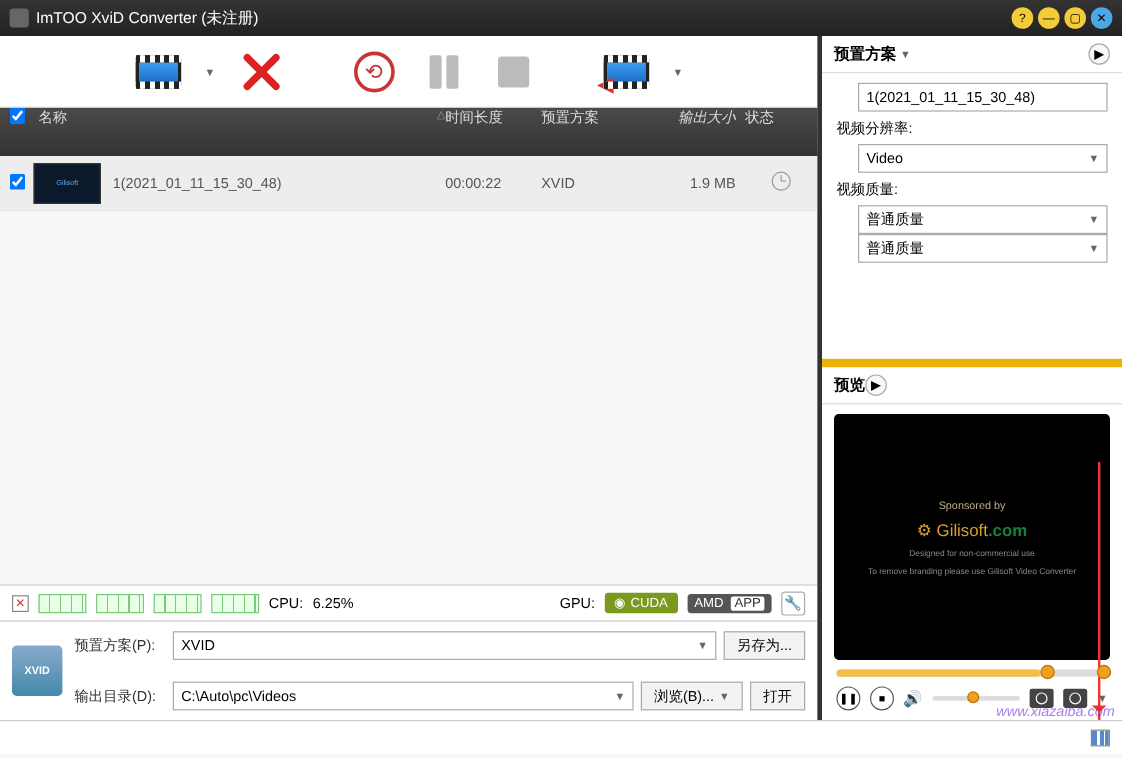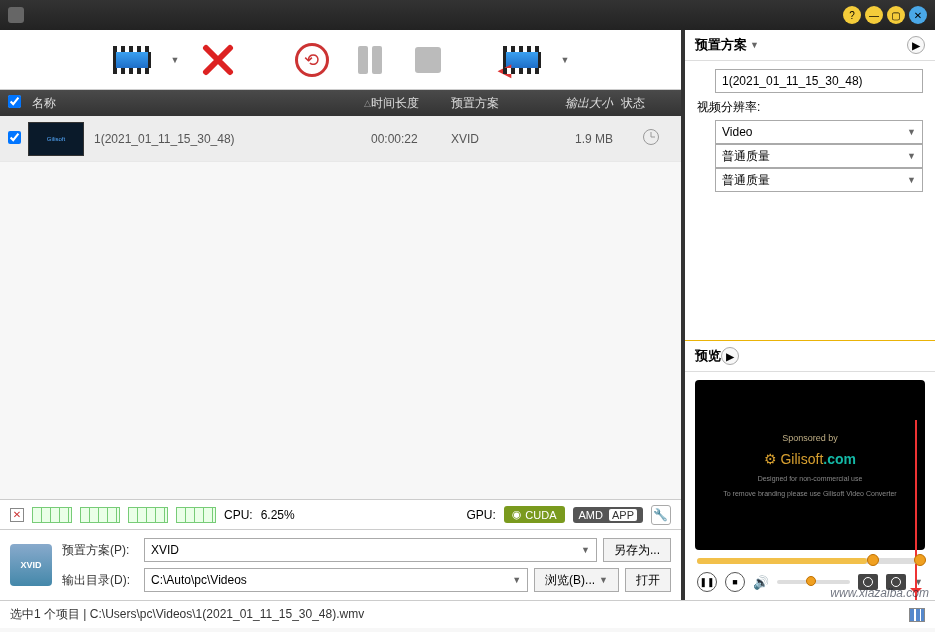--- a/index.html
+++ b/index.html
@@ -22,21 +22,21 @@
 .film { width: 38px; height: 28px; background: linear-gradient(#3aa0f0,#1e6ec8); border: 3px solid #222; border-top-width:6px; border-bottom-width:6px; border-radius:3px; position:relative; }
 .film::before,.film::after{content:"";position:absolute;left:-3px;right:-3px;height:6px;background:repeating-linear-gradient(90deg,#222 0 4px,#fff 4px 8px);}
 .film::before{top:-6px;}.film::after{bottom:-6px;}
 .dropdown-chev { width:10px; font-size:9px; color:#666; margin-left:2px;}
 .xbtn svg { width:32px;height:32px; }
 .circ { width: 34px; height: 34px; border: 3px solid #c33; border-radius: 50%; display:flex;align-items:center;justify-content:center;color:#c33;font-size:18px;}
 .pausebars { display:flex; gap:4px; }
 .pausebars div{ width:10px;height:28px;background:#bbb;border-radius:2px;}
 .stopbox { width:26px;height:26px;background:#bbb;border-radius:3px;}
 
-.listhdr { height: 26px; background: linear-gradient(#4a4a4a,#333); color: #ddd; font-size: 12px; display: flex; align-items: center; }
+.listhdr { height: 40px; background: linear-gradient(#4a4a4a,#333); color: #ddd; font-size: 12px; display: flex; }
 .listhdr .chk { width: 28px; text-align: center; }
 .listhdr .c-name { flex: 1; padding-left: 4px; }
 .listhdr .c-dur  { width: 80px; }
 .listhdr .c-prof { width: 100px; }
 .listhdr .c-size { width: 70px; text-align:right; padding-right:8px;font-style:italic;}
 .listhdr .c-stat { width: 60px; }
 .tri { font-size:9px; color:#999; margin-left:4px; }
 
 .listbody { flex: 1; background: #f7f7f7; overflow:auto; }
 .row { height: 46px; display: flex; align-items: center; font-size: 12px; color: #555; border-bottom: 1px solid #e8e8e8; background:#ededed;}
@@ -55,68 +55,69 @@
 .cpu-bar .xb { width:14px;height:14px;border:1px solid #888;color:#c33;font-size:10px;display:flex;align-items:center;justify-content:center;}
 .cpu-bar .wave { width:40px;height:16px;border:1px solid #7c7;background:repeating-linear-gradient(90deg,transparent 0 8px,#7c7 8px 9px),#eaffe8;}
 .cpu-bar .sp { flex:1; }
 .gpu-badge { background:#3a3a3a;color:#fff;padding:2px 8px;border-radius:3px;font-size:11px;display:flex;align-items:center;gap:4px;}
 .cuda { background:#7a9a1e; }
 .amd { background:#555; padding:2px 6px;}
 .gear { width:20px;height:20px;border:1px solid #aaa;border-radius:3px;display:flex;align-items:center;justify-content:center;cursor:pointer;}
 
 .dest { background:#fff; padding:8px 10px; border-top:1px solid #ccc; display:flex; gap:10px; align-items:center;}
 .dest-icon { width:42px;height:42px;background:linear-gradient(#8ac,#48a);border-radius:4px;display:flex;align-items:center;justify-content:center;color:#fff;font-size:9px;font-weight:bold;}
-.dest-rows { flex:1; display:flex;flex-direction:column;gap:6px;}
+.dest-rows { flex:1; display:flex;flex-direction:column;gap:18px;}
 .dest-row { display:flex;align-items:center;gap:6px;font-size:12px;}
 .dest-row label { width:76px; color:#333;}
 .sel { flex:1; height:24px; border:1px solid #aaa; background:#fff; padding:0 6px; font-size:12px; display:flex;align-items:center;justify-content:space-between;cursor:pointer;}
 .btnsm { height:24px; padding:0 10px; border:1px solid #aaa; background:#f3f3f3; font-size:12px; cursor:pointer; display:flex;align-items:center;}
 
 .status { height: 28px; background:#fff; border-top:1px solid #ccc; font-size:12px; color:#333; display:flex;align-items:center;padding:0 10px;}
 .status .sp{flex:1;}
 .status .hist{width:16px;height:14px;background:linear-gradient(90deg,#58c 30%,#fff 30% 45%,#58c 45% 70%,#fff 70% 80%,#58c 80%);border:1px solid #888;}
 
 
 .panel-sec { padding: 8px 12px; font-size:12px; }
 .panel-hdr { display:flex;align-items:center;font-size:13px;font-weight:bold;padding:6px 10px;border-bottom:1px solid #ddd;}
 .panel-hdr .sp{flex:1;}
 .round { width:18px;height:18px;border:1px solid #aaa;border-radius:50%;display:flex;align-items:center;justify-content:center;font-size:10px;cursor:pointer;background:#f8f8f8;}
 .field-lbl { margin:6px 0 4px; }
 .tinput { width:100%;height:24px;border:1px solid #aaa;padding:0 6px;font-size:12px;}
 .tsel { width:100%;height:24px;border:1px solid #aaa;padding:0 6px;font-size:12px;background:#fff;display:flex;align-items:center;justify-content:space-between;cursor:pointer;}
 .indent { margin-left: 18px; }
 
-.preview-hdr { display:flex;align-items:center;font-size:13px;font-weight:bold;padding:6px 10px;border-top:1px solid #eab308;border-bottom:1px solid #ddd;}
-.preview-box { margin:8px 10px;height:170px;background:#000;border-radius:4px;color:#bfae85;display:flex;flex-direction:column;align-items:center;justify-content:center;font-size:9px;gap:8px;position:relative;}
+.preview-hdr { display:flex;align-items:center;font-size:13px;font-weight:bold;padding:6px 10px;border-top:7px solid #eab308;border-bottom:1px solid #ddd;}
+.preview-box { margin:8px 10px;height:205px;background:#000;border-radius:4px;color:#bfae85;display:flex;flex-direction:column;align-items:center;justify-content:center;font-size:9px;gap:8px;position:relative;}
 .brand { color:#d8a030;font-size:14px;}
-.brand b{color:#14b8a6;}
+.brand b{color:#15803d;}
 .arrow { position:absolute;right:8px;top:40px;bottom:-50px;width:2px;background:#e33;pointer-events:none;}
 .arrow::after{content:"";position:absolute;bottom:0;left:-5px;border:6px solid transparent;border-top-color:#e33;}
 
 .time-row { text-align:center;font-size:12px;color:#333;padding:2px 0 6px;}
 .scrub { margin:0 12px;height:6px;background:#ddd;border-radius:3px;position:relative;}
 .scrub .fill{position:absolute;left:0;top:0;bottom:0;width:75%;background:#f2c04a;border-radius:3px;}
 .scrub .knob{position:absolute;left:75%;top:-4px;width:12px;height:12px;border-radius:50%;background:#f0a020;border:1px solid #c07000;}
 .scrub .knob2{position:absolute;left:96%;top:-4px;width:12px;height:12px;border-radius:50%;background:#f0a020;border:1px solid #c07000;}
 
 .pctrl { display:flex;align-items:center;gap:8px;padding:8px 12px;}
 .pctl-btn { width:20px;height:20px;border:1.5px solid #555;border-radius:50%;display:flex;align-items:center;justify-content:center;font-size:9px;cursor:pointer;}
 .vol { flex:1;height:4px;background:#ddd;border-radius:2px;position:relative;}
 .vol .vk{position:absolute;left:40%;top:-4px;width:10px;height:10px;border-radius:50%;background:#f0a020;border:1px solid #c07000;}
 .snap { width:20px;height:16px;background:#444;border-radius:2px;cursor:pointer;position:relative;}
 .snap::after{content:"";position:absolute;left:5px;top:3px;width:8px;height:8px;border:1.5px solid #fff;border-radius:50%;}
 
-.corner { position:absolute; right:0; bottom:28px; font-size:12px; color:#0f172a; font-style:italic; pointer-events:none; opacity:.6; padding:4px 6px;}
+.corner { position:absolute; right:0; bottom:28px; font-size:12px; color:#6d28d9; font-style:italic; pointer-events:none; opacity:.6; padding:4px 6px;}
 .chev{font-size:9px;color:#666;}
 </style>
 </head>
 <body>
 
 <div class="titlebar">
   <div class="app-icon"></div>
+  <span>ImTOO XviD Converter (未注册)</span>
   <div class="spacer"></div>
   <div class="win-btn win-help">?</div>
   <div class="win-btn win-min">—</div>
   <div class="win-btn win-max">▢</div>
   <div class="win-btn win-close">✕</div>
 </div>
 
 <div class="main">
 
   <div class="left">
@@ -238,20 +239,21 @@
       <div class="indent"><input class="tinput" value="1(2021_01_11_15_30_48)" style=""></div>
 
       <div class="field-lbl">视频分辨率:</div>
       <div class="indent">
           <div class="tsel">
             <span>Video</span>
             <span class="chev">▼</span>
           </div>
         </div>
 
+      <div class="field-lbl">视频质量:</div>
       <div class="indent">
           <div class="tsel">
             <span>普通质量</span>
             <span class="chev">▼</span>
           </div>
         </div>
 
       <div class="indent">
           <div class="tsel">
             <span>普通质量</span>
@@ -289,18 +291,17 @@
           <div class="vk"></div>
         </div>
       <div class="snap" style="background:#444"></div>
       <div class="snap"></div>
       <span class="chev">▼</span>
     </div>
   </div>
 </div>
 
 <div class="status">
-  <span>选中1 个项目 | C:\Users\pc\Videos\1(2021_01_11_15_30_48).wmv</span>
   <div class="sp"></div>
   <div class="hist"></div>
 </div>
 
 <div class="corner">www.xiazaiba.com</div>
 
 </body></html>

